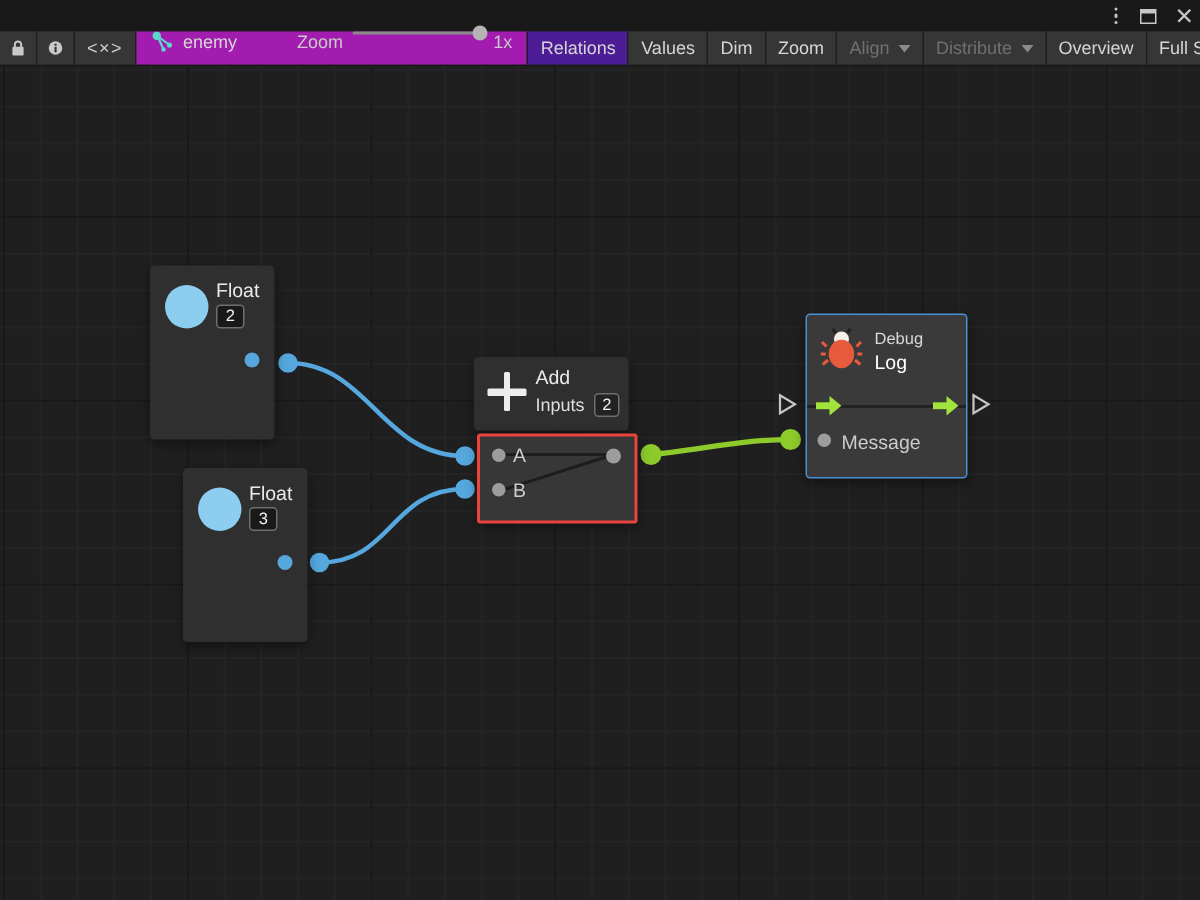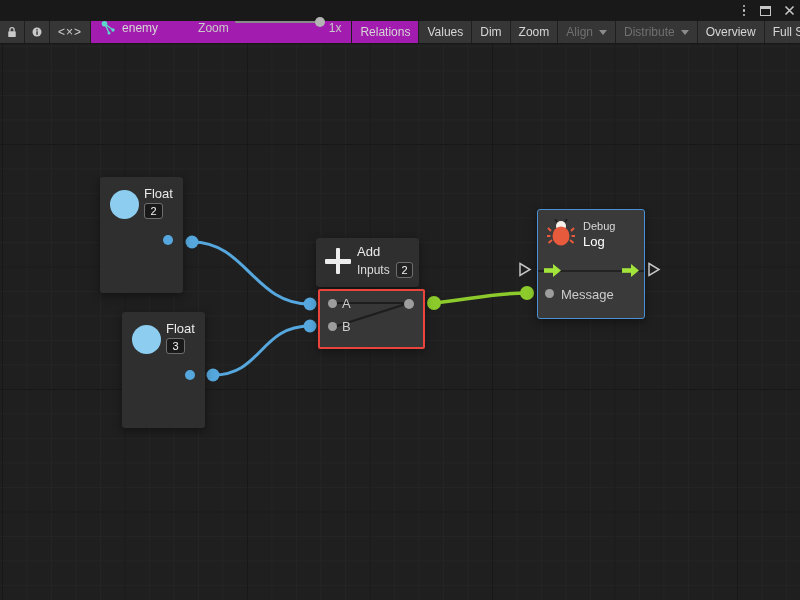--- a/index.html
+++ b/index.html
@@ -12,21 +12,21 @@
   .tab-title { font-size:12px; color:#e4e4e4; white-space:nowrap; }
   .winctl { position:absolute; right:5px; top:0; height:21px; display:flex; align-items:center; gap:13px; }
   .dots3 { display:flex; flex-direction:column; gap:2px; padding:0 2px; }
   .dots3 i { width:2.5px; height:2.5px; border-radius:50%; background:#c6c6c6; }
   .maxbox { width:11px; height:10px; border:1.5px solid #c6c6c6; border-top:3px solid #c6c6c6; }
 
   
   .toolbar { position:absolute; left:0; top:21px; width:800px; height:23px; background:#2a2a2a; border-bottom:1px solid #171717; display:flex; align-items:stretch; }
   .tbtn { background:#363636; border-right:1px solid #1e1e1e; display:flex; align-items:center; justify-content:center; gap:4px; color:#d6d6d6; font-size:12px; padding:0 8px; white-space:nowrap; }
   .tbtn.icon-btn { padding:0 7px; }
-  .tbtn.active { background:#a21caf; }
+  .tbtn.active { background:#4c1d95; }
   .tbtn.disabled { color:#707070; }
   .tb-gap { width:12px; background:#2a2a2a; }
   .spacer { flex:1; background:#2a2a2a; }
   .codeview { font-size:12px; color:#cfcfcf; letter-spacing:1px; }
   .seg { background:#a21caf; border-right:1px solid #1e1e1e; display:flex; align-items:flex-start; padding:0 10px; gap:6px; }
   .zoom-track { position:relative; width:88px; height:2px; background:#8a8a8a; border-radius:1px; }
   .zoom-handle { position:absolute; right:-2px; top:-4px; width:10px; height:10px; border-radius:50%; background:#b4b4b4; }
   .caret-down { width:0; height:0; border-left:4px solid transparent; border-right:4px solid transparent; border-top:5px solid #8b8b8b; margin-left:2px; }
   .lbl { color:#d6d6d6; font-size:12px; }
   .lbl.dim { color:#c9c9c9; }

